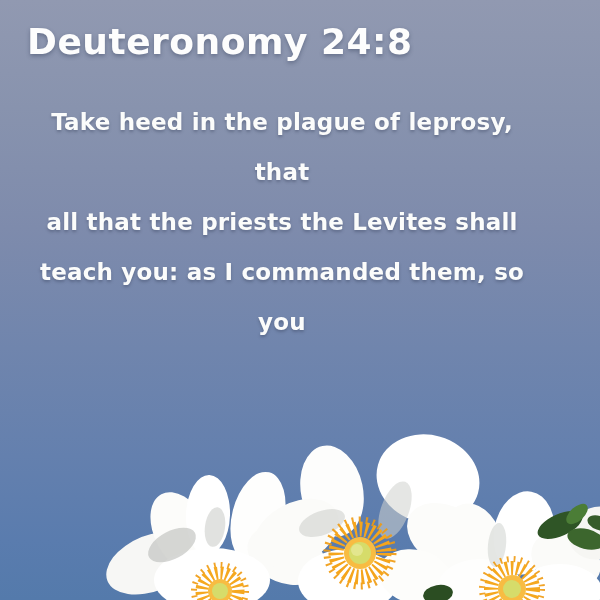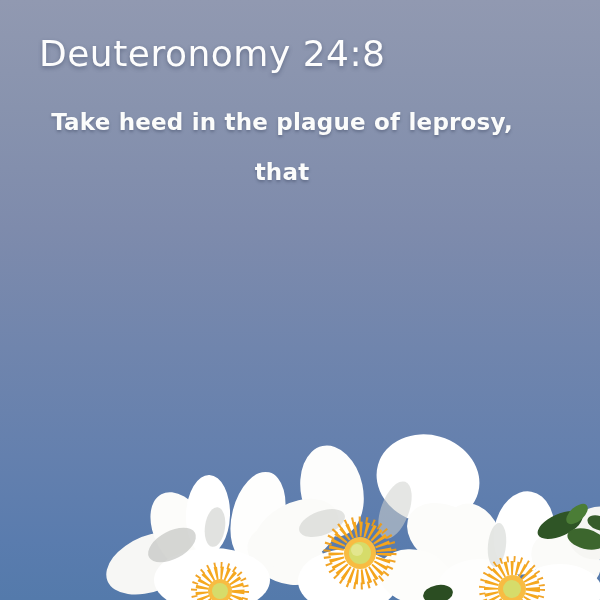--- a/index.html
+++ b/index.html
@@ -15,23 +15,23 @@
       #7085ad 58%,
       #6480ae 76%,
       #5a7cae 90%,
       #547aab 100%);
     font-family: "DejaVu Sans", "Liberation Sans", sans-serif;
   }
   .verse-reference {
     position: absolute;
     top: 16px;
     left: 22px;
-    margin: 17px;
+    margin: 5px;
     font-size: 36px;
-    font-weight: 400;
+    font-weight: 700;
     letter-spacing: 0.5px;
     color: #fdfdfd;
     text-shadow: 0 2px 4px rgba(52, 62, 88, 0.45);
   }
   .verse-body {
     position: absolute;
     top: 97px;
     left: 0;
     width: 564px;
     padding: 0 28px;
@@ -55,20 +55,22 @@
 </style>
 </head>
 <body>
 
 <div class="canvas">
 
   <h1 class="verse-reference">Deuteronomy 24:8</h1>
 
   <div class="verse-body">
     <div>Take heed in the plague of leprosy, that</div>
+    <div>all that the priests the Levites shall</div>
+    <div>teach you: as I commanded them, so you</div>
   </div>
 
   <svg class="flowers" viewBox="0 0 600 185" preserveAspectRatio="none">
 
     <g>
       <ellipse cx="152" cy="148" rx="48" ry="28" transform="rotate(-22 152 148)" fill="#f7f7f5"></ellipse>
       <ellipse cx="182" cy="118" rx="27" ry="44" transform="rotate(-28 182 118)" fill="#fcfcfa"></ellipse>
       <ellipse cx="208" cy="100" rx="22" ry="40" transform="rotate(2 208 100)" fill="#ffffff"></ellipse>
       <ellipse cx="258" cy="102" rx="26" ry="46" transform="rotate(14 258 102)" fill="#fefefd"></ellipse>
       <ellipse cx="286" cy="140" rx="40" ry="28" transform="rotate(22 286 140)" fill="#fbfbf9"></ellipse>

